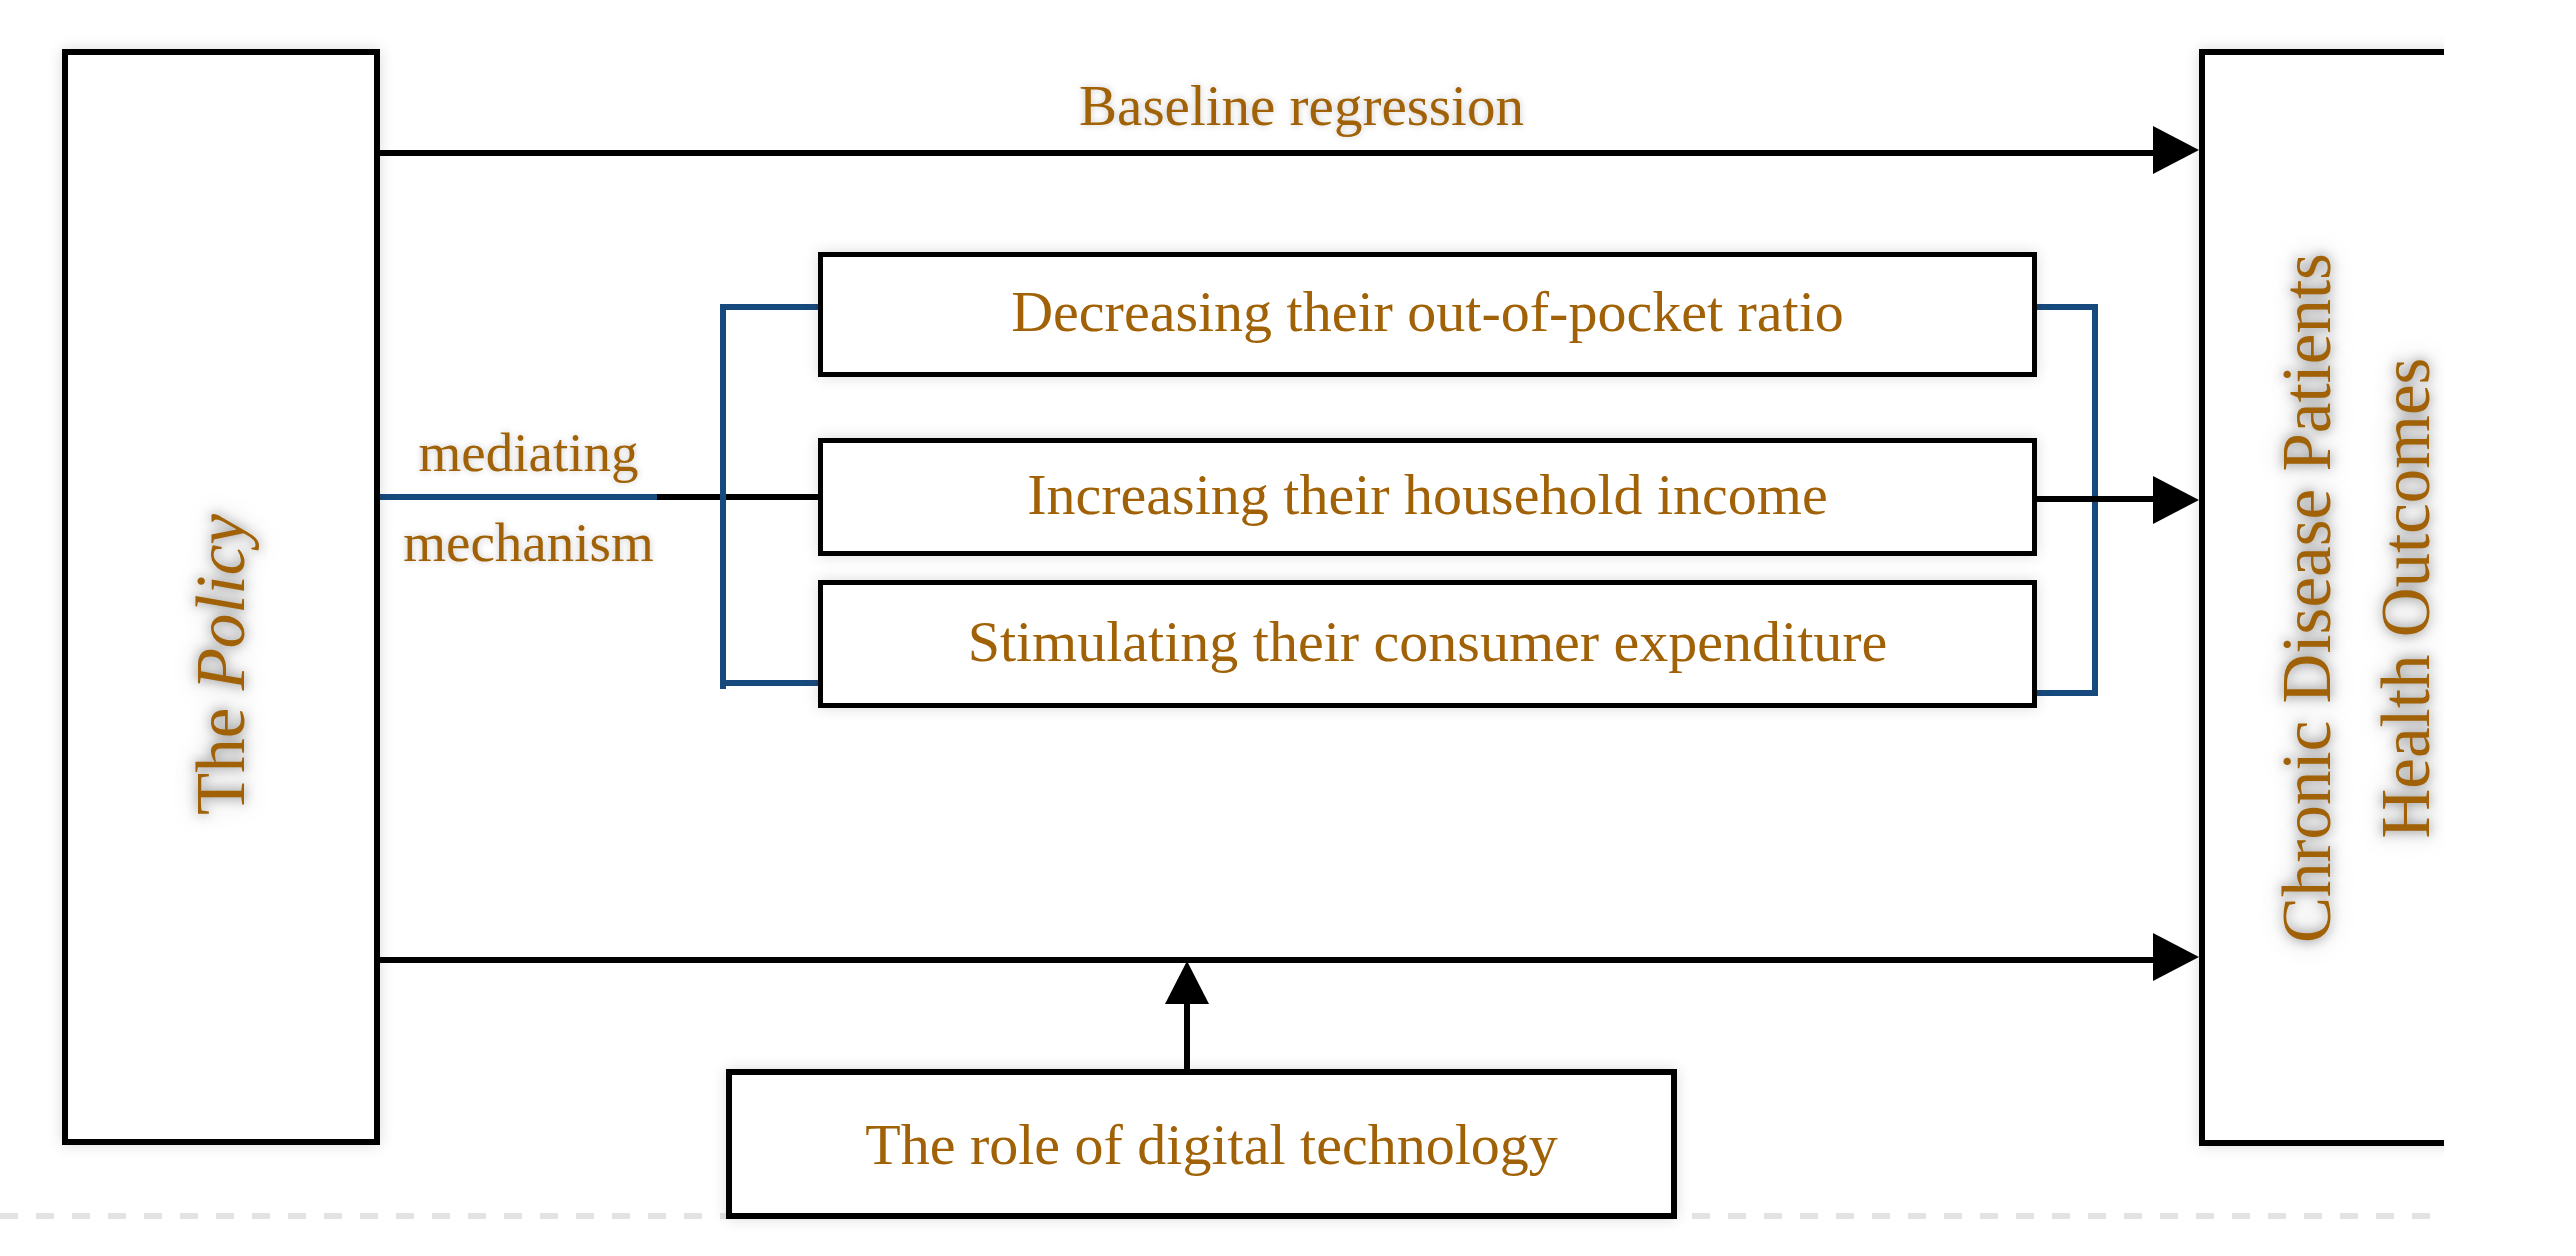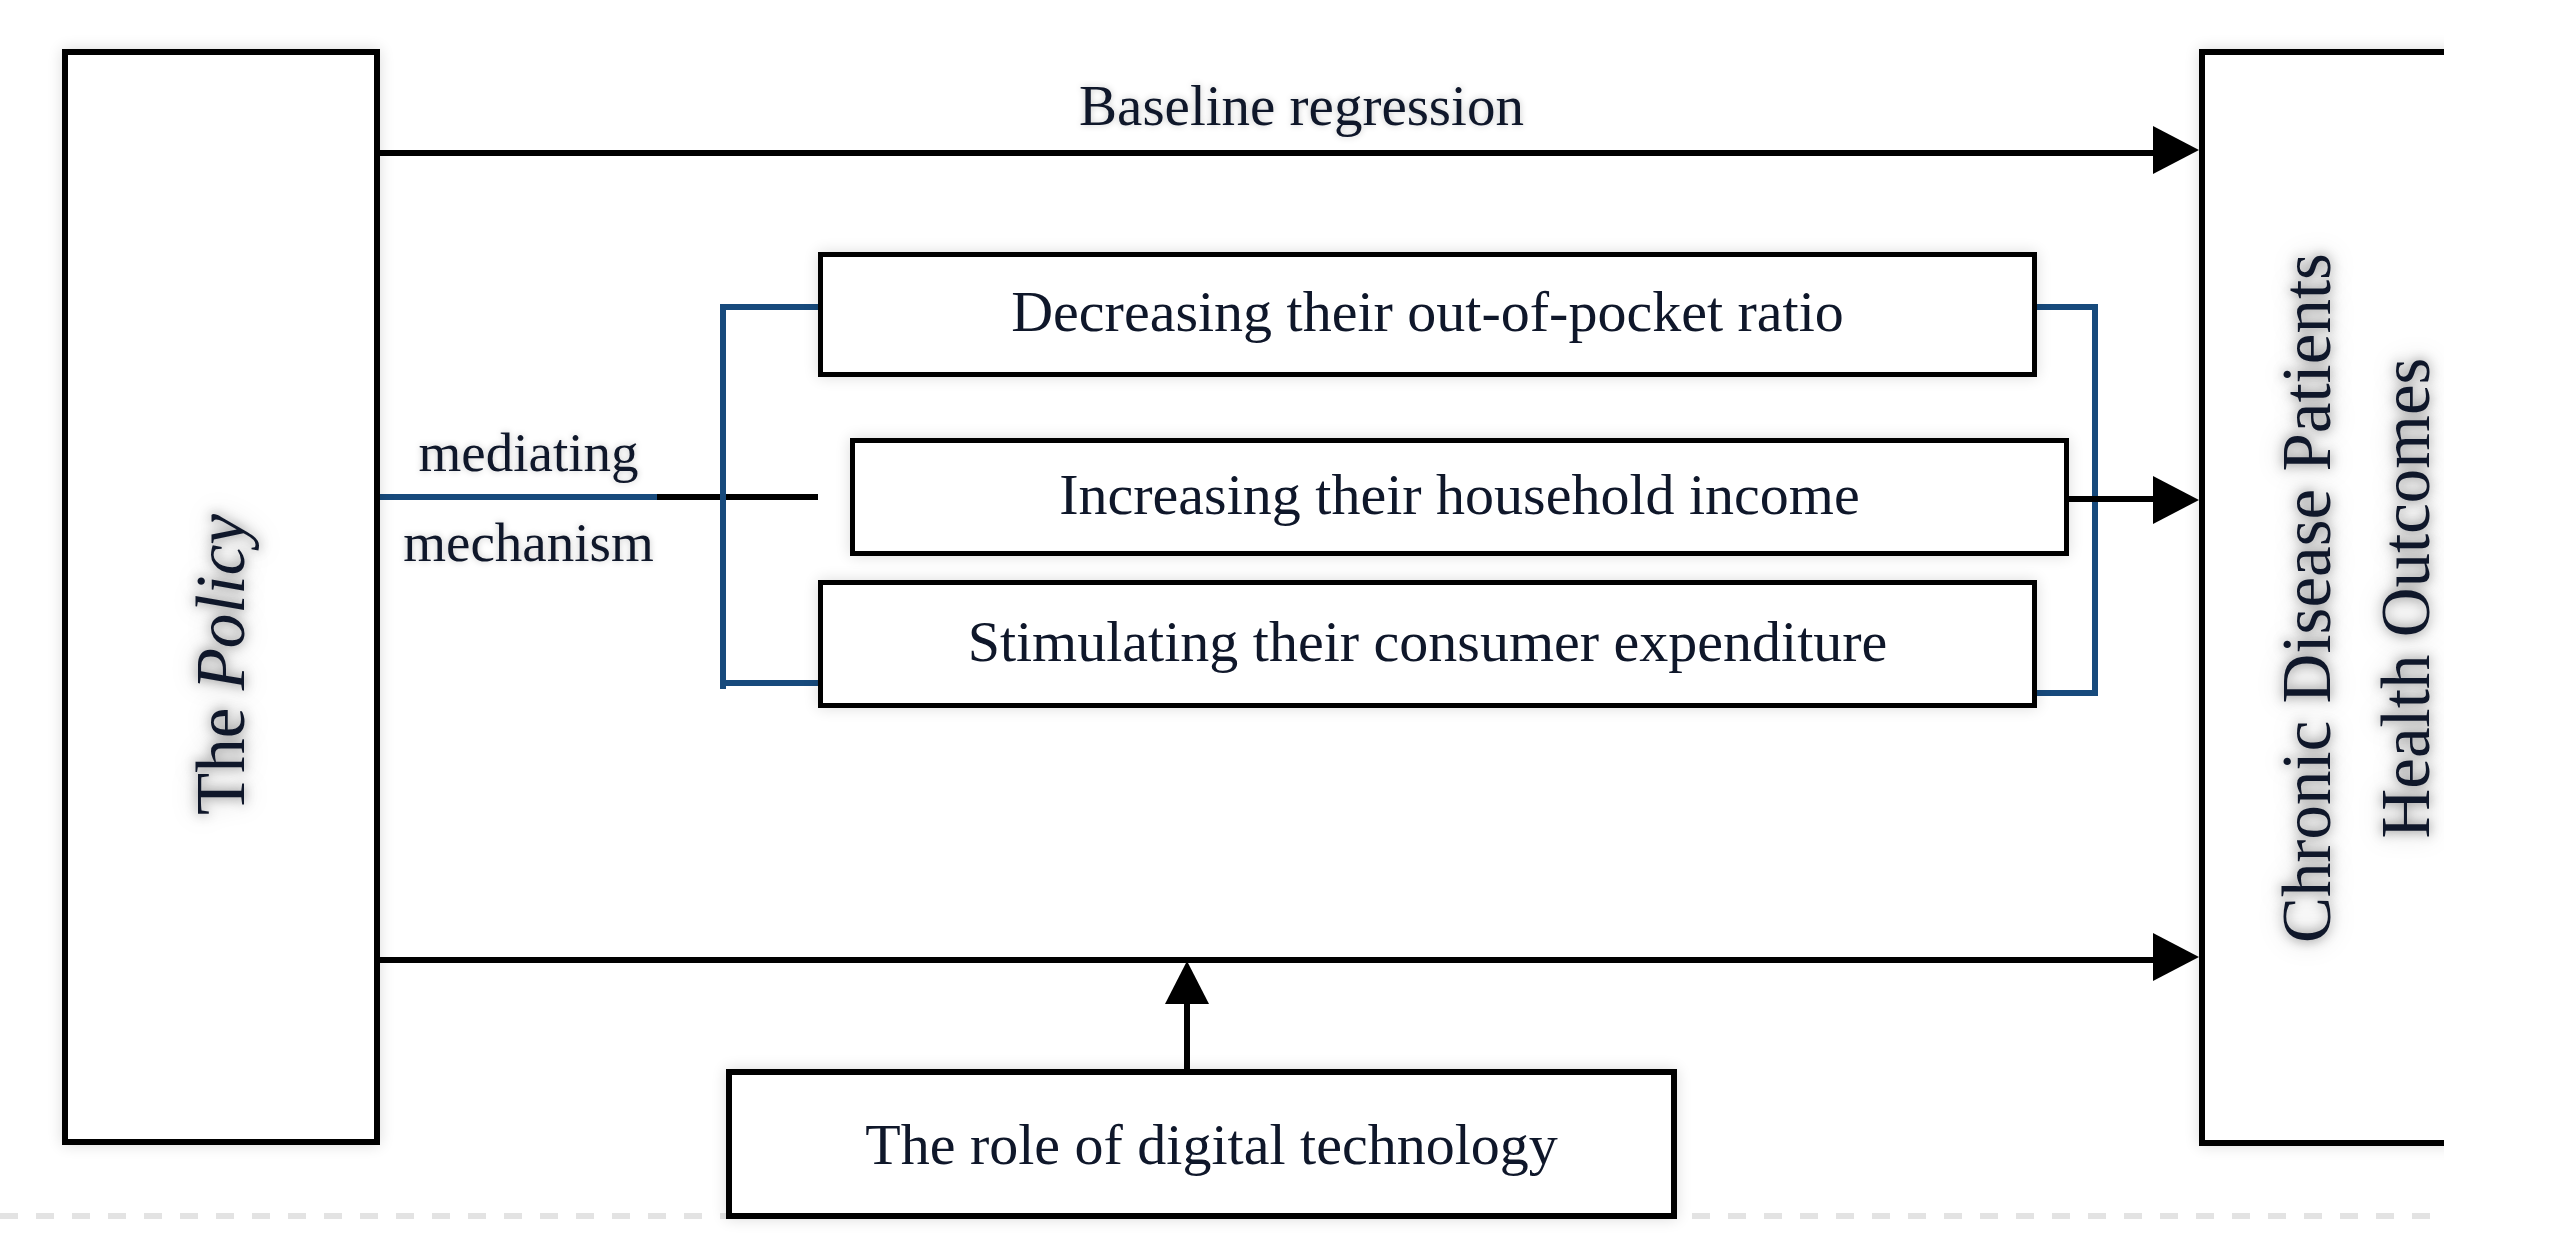--- a/index.html
+++ b/index.html
@@ -8,21 +8,21 @@
     --dashed-gray:#e3e3e3;
     --canvas-bg:#ffffff;
   }
   html,body{margin:0;padding:0;background:#fff;}
   .canvas{
     position:relative;
     width:2444px;height:1257px;
     background:var(--canvas-bg);
     overflow:hidden;
     font-family:"Liberation Serif","DejaVu Serif",serif;
-    color:#0f172a;
+    color:#a16207;
   }
   
   .hline,.vline{position:absolute;background:var(--line-black);z-index:2;}
   .blue{background:var(--accent-blue);}
   .node{
     position:absolute;box-sizing:border-box;background:#fff;
     border:6.3px solid var(--line-black);
     display:flex;align-items:center;justify-content:center;
     z-index:3;
     box-shadow:0 0 14px rgba(0,0,0,.14);
@@ -38,21 +38,21 @@
   .vtext{
     white-space:nowrap;font-size:69px;line-height:99px;text-align:center;
     text-shadow:0 0 12px rgba(0,0,0,.45),0 0 27px rgba(0,0,0,.26);
   }
   .vtext-policy{transform:rotate(-90deg) translateX(-67px);}
   .vtext-outcome{transform:rotate(-90deg);}
   .em{font-style:italic;}
 
   .box-mediator{left:818px;width:1219px;border-width:5.5px;font-size:58px;padding-bottom:6px;}
   .box-m1{top:252px;height:125px;}
-  .box-m2{top:438px;height:118px;margin-left:32px;}
+  .box-m2{top:438px;height:118px;}
   .box-m3{top:580px;height:128px;}
 
   .box-digital{left:726px;top:1069px;width:951px;height:150px;font-size:58px;padding-left:20px;}
 
   .line-top{left:379px;top:150px;width:1780px;height:6.3px;}
   .ah-top{left:2153px;top:126px;}
   .label-baseline{left:970px;top:73px;width:663px;font-size:57px;}
 
   .line-med-blue{left:379px;top:494px;width:278px;height:6.3px;}
   .line-med-black{left:657px;top:494px;width:161px;height:6.3px;}

